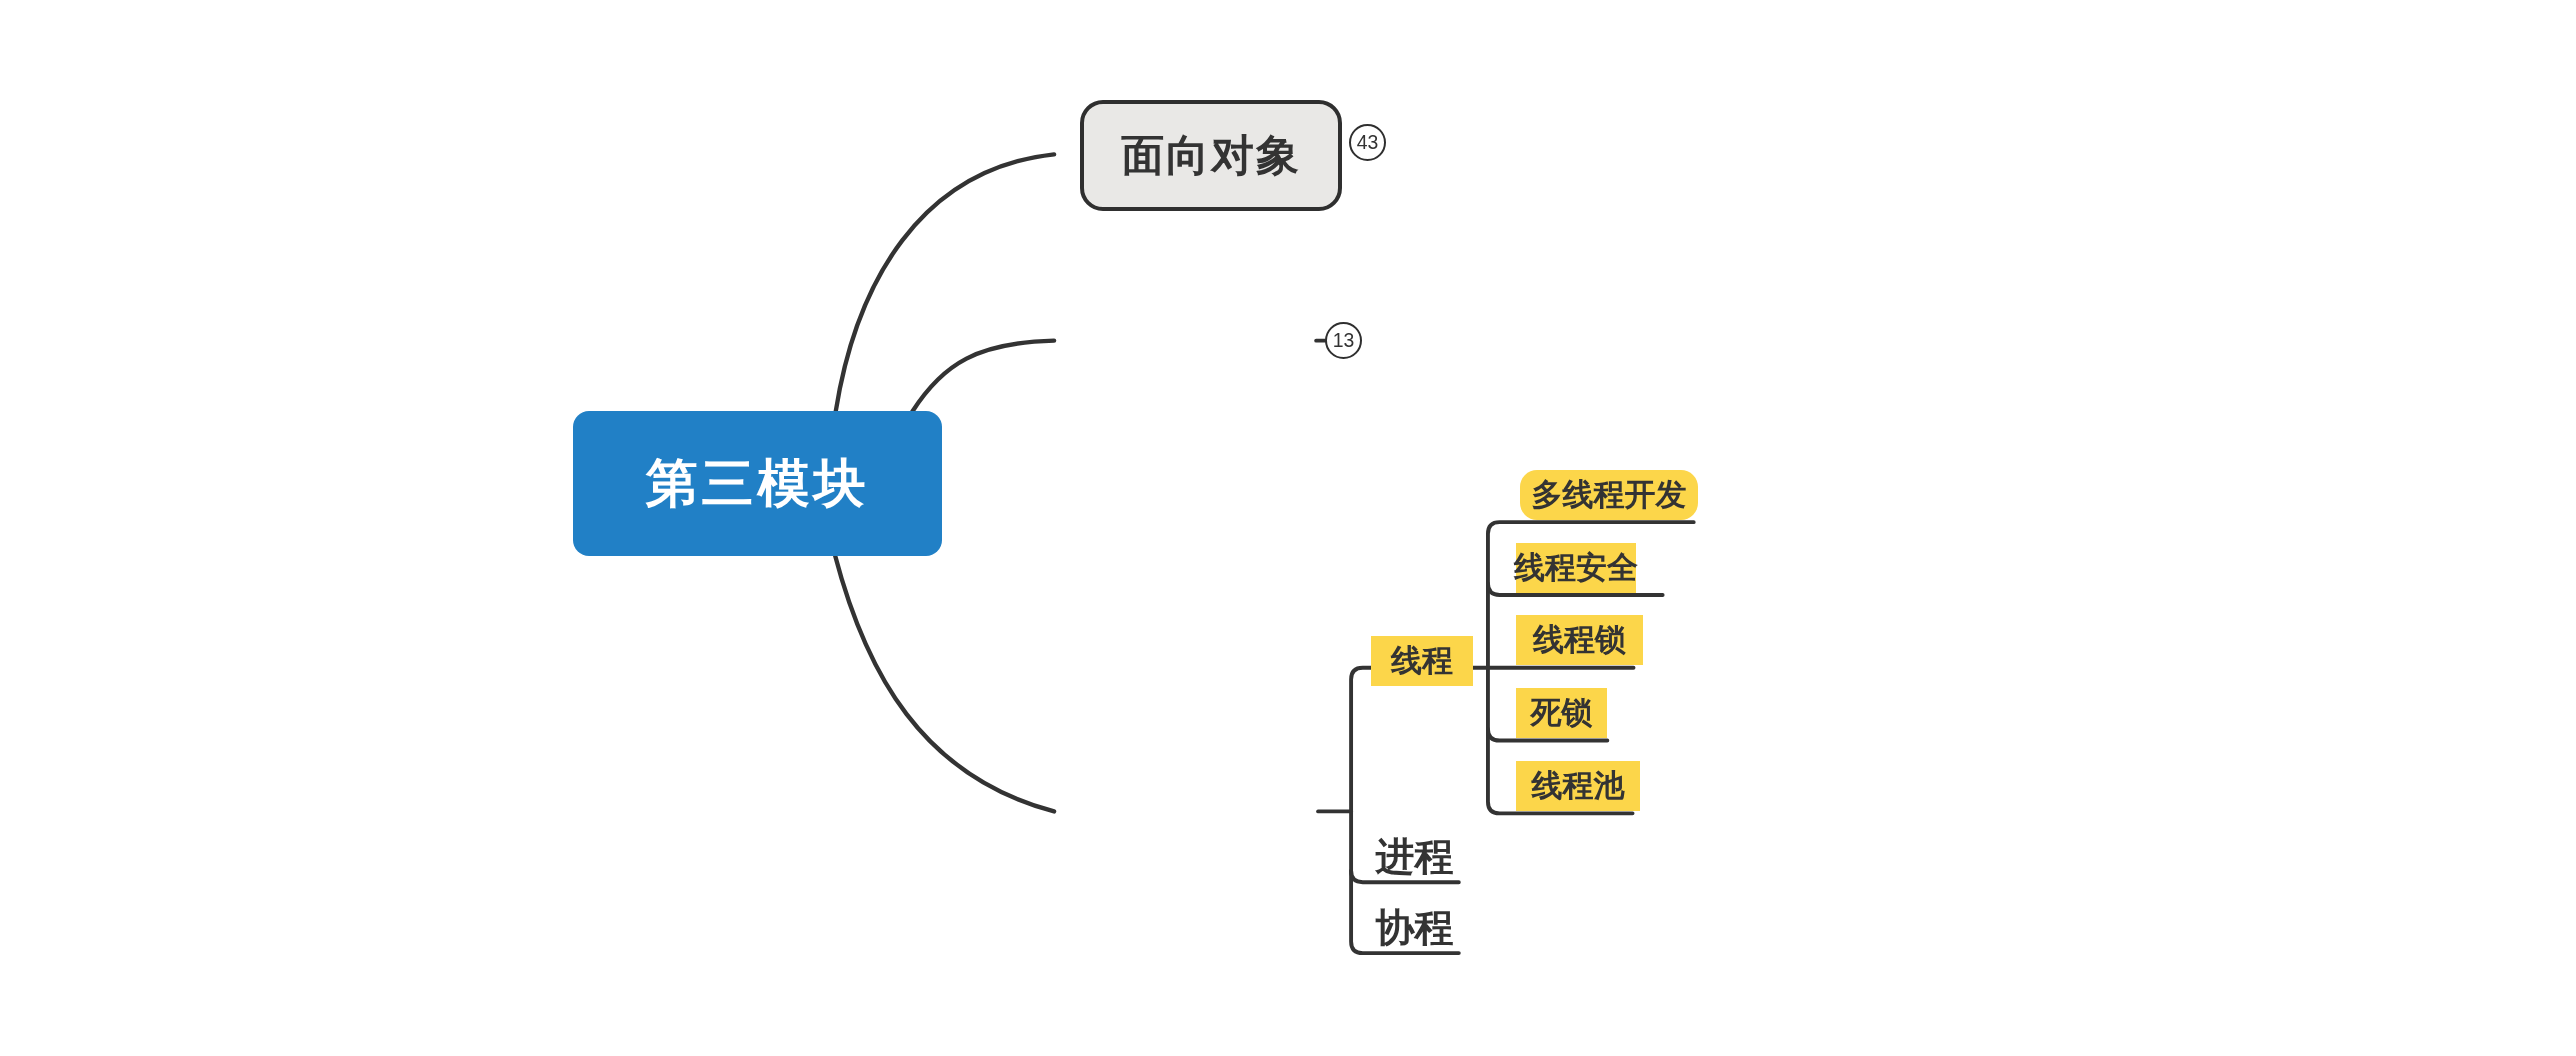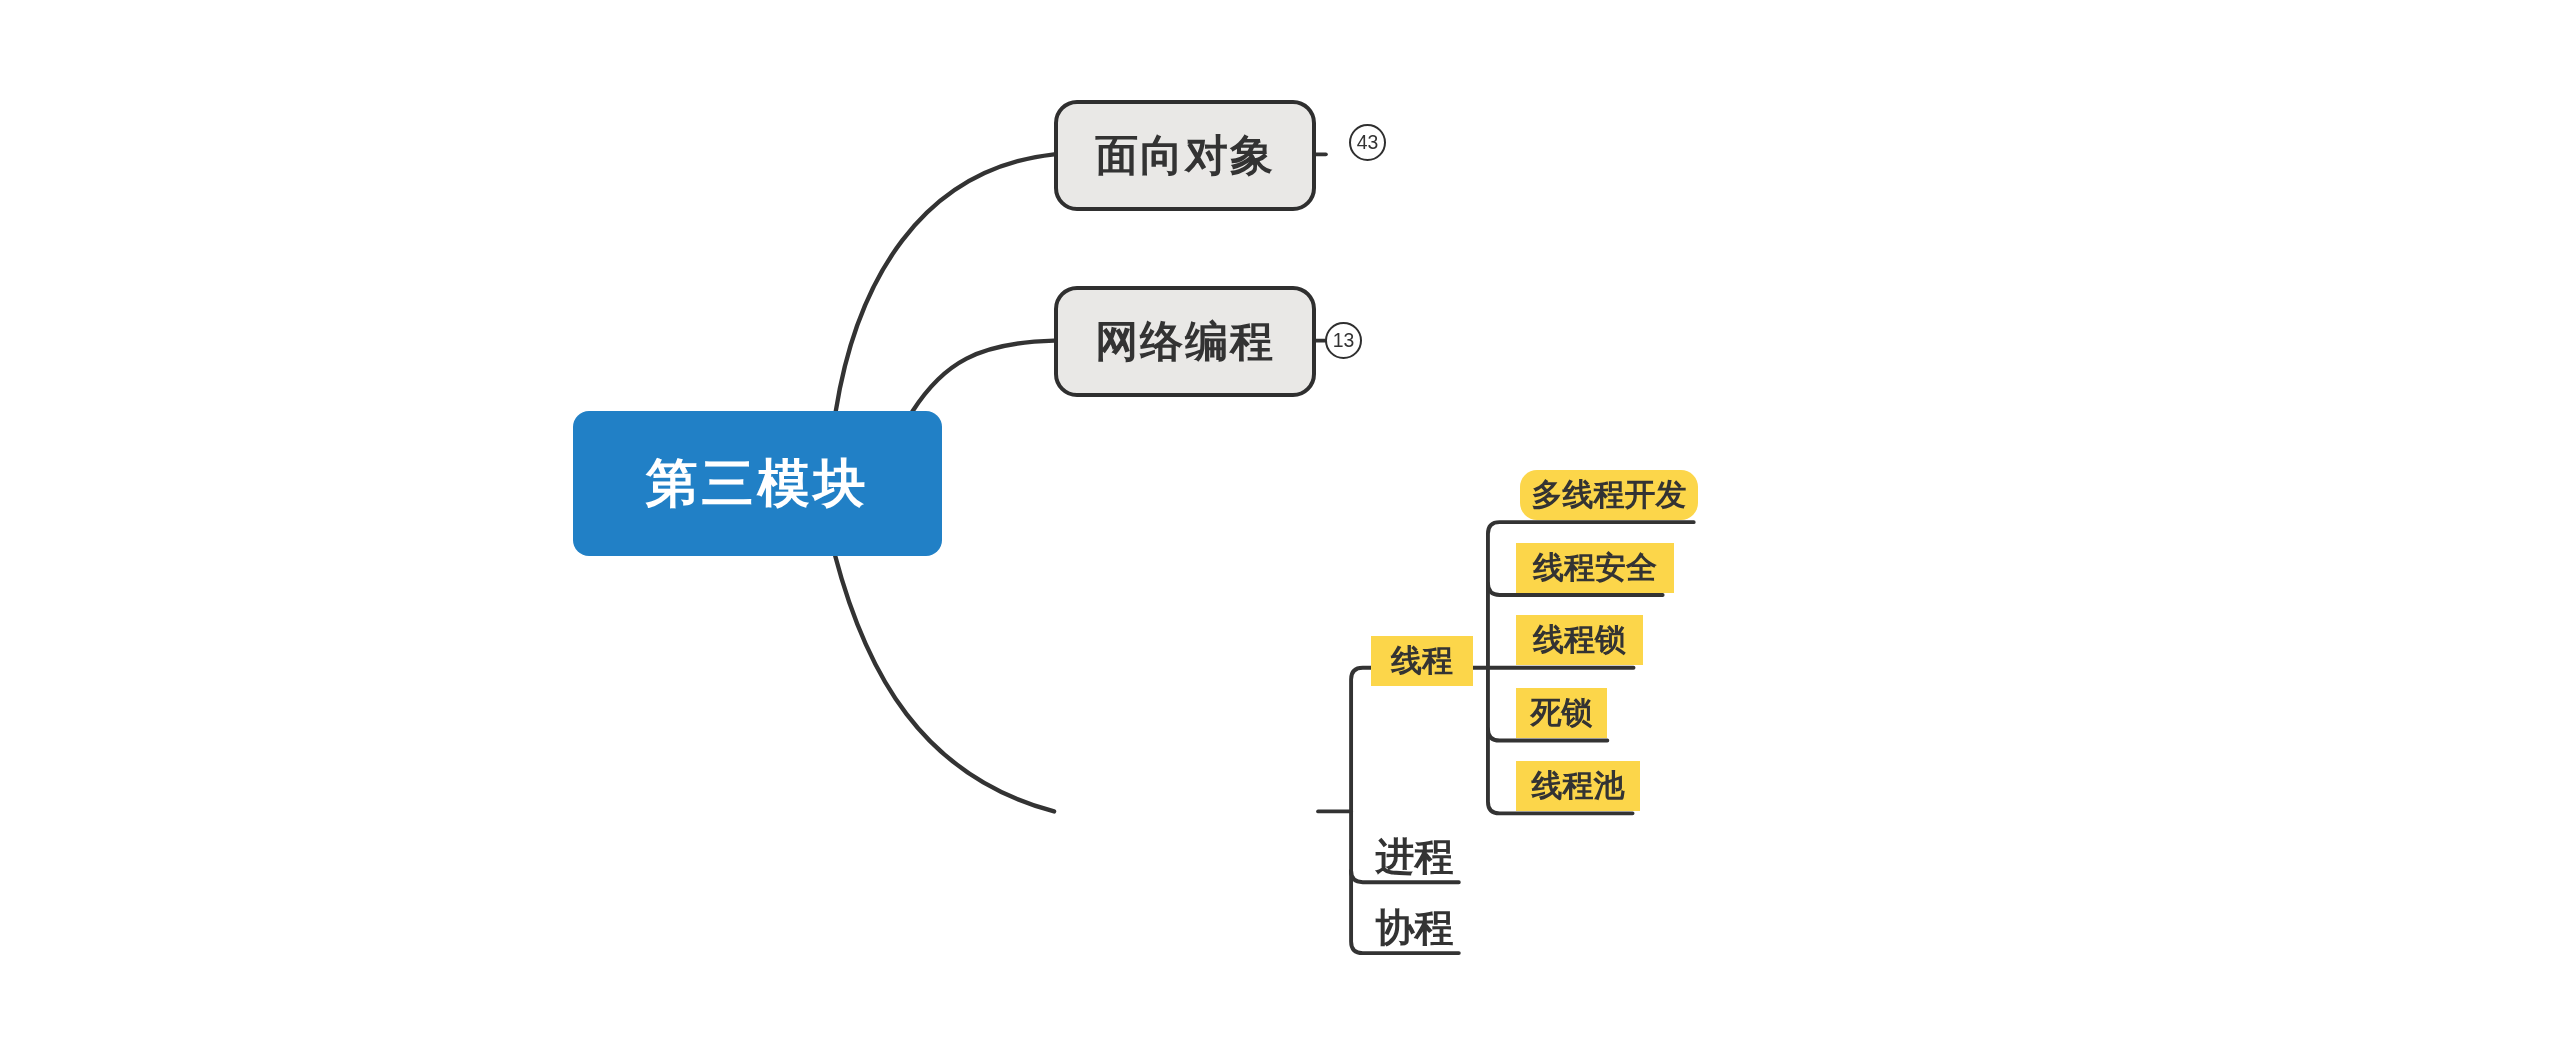--- a/index.html
+++ b/index.html
@@ -39,21 +39,21 @@
     background:var(--root-fill);
     color:var(--root-text);
     border-radius:16px;
     font-size:52px;font-weight:700;letter-spacing:3.9px;
   }
   .branch-node{
     width:262px;height:111px;
     background:var(--branch-fill);
     border:4.9px solid var(--branch-border);
     border-radius:23px;
-    font-size:43px;font-weight:700;letter-spacing:1.9px;
+    font-size:43px;font-weight:700;letter-spacing:1.9px;margin-left:26px;
   }
   .branch-oop{left:1054px;top:100px;}
   .branch-net{left:1054px;top:286px;}
   .branch-conc{left:1054px;top:757px;}
 
   .badge{
     position:absolute;width:37px;height:37px;
     box-sizing:border-box;
     background:var(--badge-bg);
     border:2.9px solid var(--branch-border);
@@ -64,21 +64,21 @@
   .badge-oop{left:1325px;top:124px;margin-left:24px;}
   .badge-net{left:1325px;top:322px;}
 
   .hl-node{
     background:var(--highlight-fill);
     font-size:31px;font-weight:700;
     height:50px;
   }
   .hl-thread{left:1371px;top:636px;width:102px;}
   .hl-c0{left:1520px;top:470px;width:178px;border-radius:17px;}
-  .hl-c1{left:1516px;top:543px;width:158px;}
+  .hl-c1{left:1516px;top:543px;width:120px;}
   .hl-c2{left:1516px;top:615px;width:127px;}
   .hl-c3{left:1516px;top:688px;width:91px;}
   .hl-c4{left:1516px;top:761px;width:124px;}
 
   .txt-node{
     font-size:39px;font-weight:600;
     height:43px;
   }
   .txt-process{left:1371px;top:835px;width:87px;}
   .txt-coroutine{left:1371px;top:906px;width:87px;}
@@ -108,21 +108,20 @@
     <path class="branchline" d="M1533,601 Q1533,613 1545,613 L1713,613"></path>
 
     <path class="branchline" d="M1533,751 Q1533,763 1545,763 L1656,763"></path>
   </svg>
 
   <div class="node root-node">第三模块</div>
 
   <div class="node branch-node branch-oop">面向对象</div>
   <div class="badge badge-oop">43</div>
 
-  <div class="node branch-node branch-net">网络编程</div>
   <div class="badge badge-net">13</div>
 
 
   <div class="node hl-node hl-thread">线程</div>
 
   <div class="node txt-node txt-process">进程</div>
 
   <div class="node txt-node txt-coroutine">协程</div>
 
   <div class="node hl-node hl-c0">多线程开发</div>

